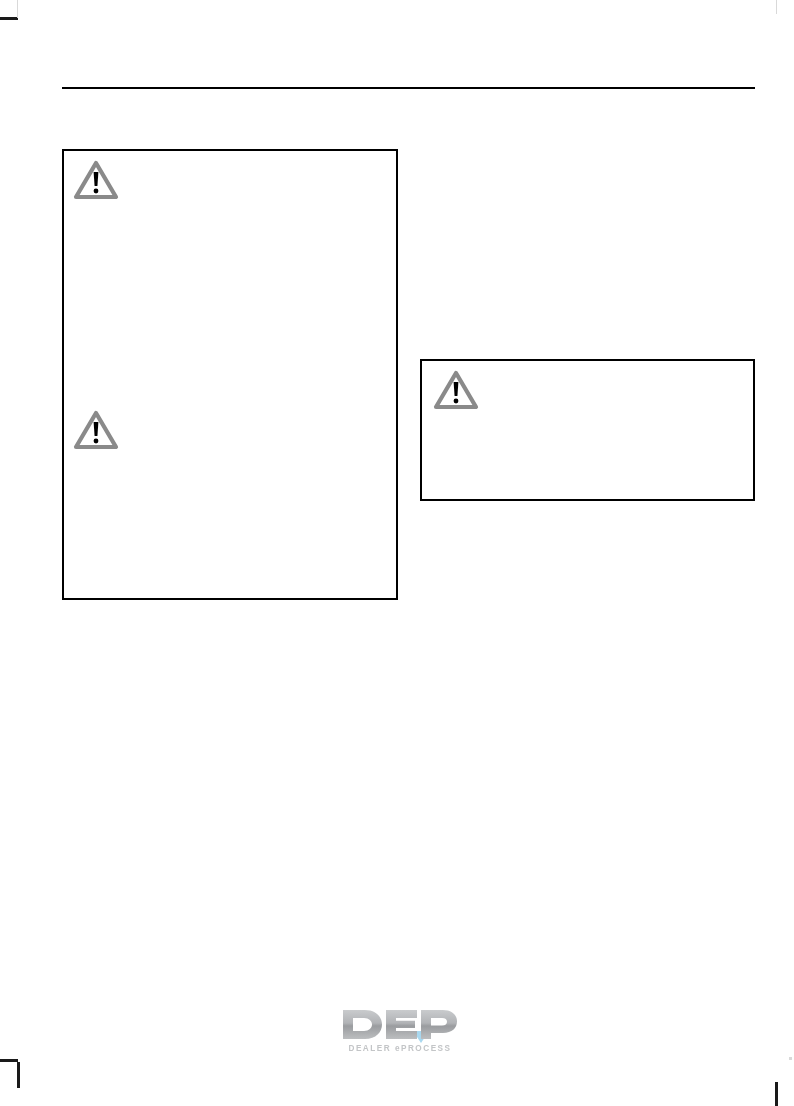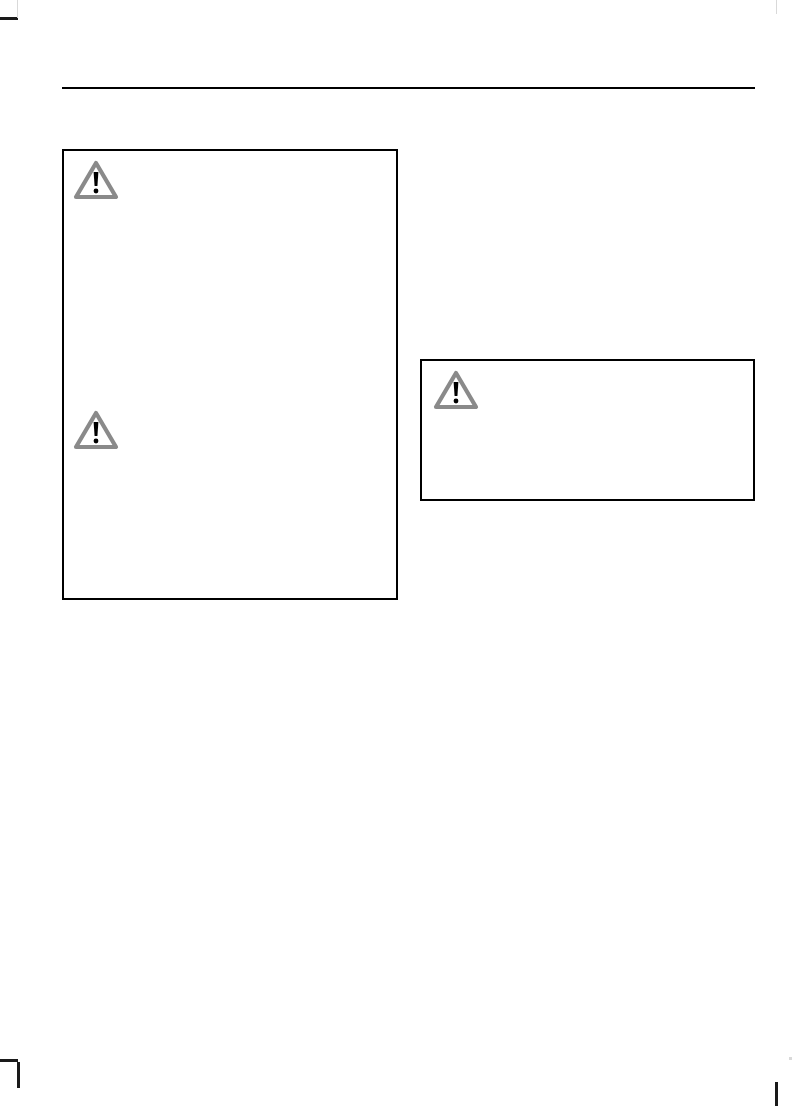--- a/index.html
+++ b/index.html
@@ -125,14 +125,38 @@
   <div class="warning-box warning-box-right">
     <div class="warning-icon icon-right-top">
       <svg viewBox="0 0 46 42" xmlns="http://www.w3.org/2000/svg">
         <path d="M23 4 L43 38 L3 38 Z" fill="none" stroke="#8a8a8a" stroke-width="4.2" stroke-linejoin="round"></path>
         <path d="M20.6 13 L25.4 13 L24.4 27 L21.6 27 Z" fill="#000000"></path>
         <circle cx="23" cy="32" r="2.4" fill="#000000"></circle>
       </svg>
     </div>
   </div>
 
+  <div class="logo">
+    <svg viewBox="0 0 122 52" xmlns="http://www.w3.org/2000/svg">
+      <defs>
+        <linearGradient id="depGrad" x1="0" y1="0" x2="0" y2="1">
+          <stop offset="0%" stop-color="#c9cbcd"></stop>
+          <stop offset="45%" stop-color="#b1b3b6"></stop>
+          <stop offset="55%" stop-color="#9a9c9f"></stop>
+          <stop offset="100%" stop-color="#bcbec0"></stop>
+        </linearGradient>
+      </defs>
+
+      <polygon points="74,28 90,28 82,40" fill="#a9d8ef"></polygon>
+
+      <path d="M4,7 L26,7 C37,7 43,14 43,21.5 C43,29 37,36 26,36 L4,36 Z
+               M14,15 L14,28 L25,28 C30,28 33,25 33,21.5 C33,18 30,15 25,15 Z" fill="url(#depGrad)" fill-rule="evenodd"></path>
+
+      <path d="M47,7 L78,7 L78,15 L57,15 L57,17.8 L76,17.8 L76,25 L57,25 L57,28 L78,28 L78,36 L47,36 Z" fill="url(#depGrad)"></path>
+
+      <path d="M82,7 L104,7 C113,7 118,12 118,18.5 C118,25 113,30 104,30 L92,30 L92,36 L82,36 Z
+               M92,15 L92,22.5 L103,22.5 C106.5,22.5 108,20.8 108,18.7 C108,16.6 106.5,15 103,15 Z" fill="url(#depGrad)" fill-rule="evenodd"></path>
+
+      <text x="61" y="48" text-anchor="middle" font-family="'Liberation Sans', sans-serif" font-size="8.2" font-weight="bold" letter-spacing="1.5" fill="#c3c5c7">DEALER ePROCESS</text>
+    </svg>
+  </div>
 
 </div>
 
 </body></html>

